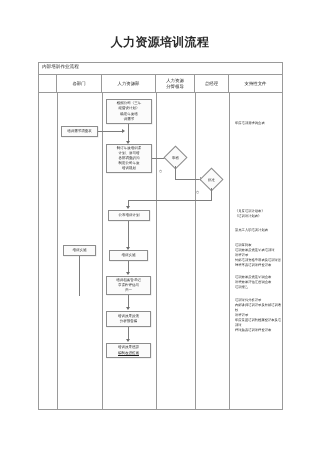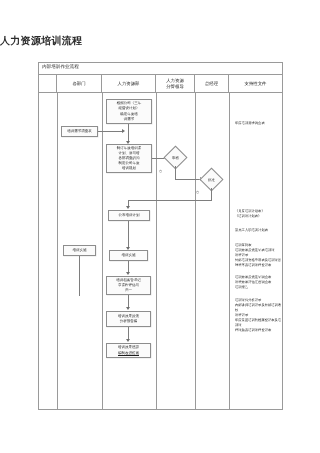--- a/index.html
+++ b/index.html
@@ -6,21 +6,22 @@
   body{
     width:320px;height:453px;
     background:#ffffff;
     font-family:"Liberation Sans","DejaVu Sans",sans-serif;
     color:#1a1a1a;
     overflow:hidden;
     position:relative;
   }
   #doc-title{
     position:absolute;left:0;top:34px;width:320px;
-    font-size:10px;font-weight:bold;color:#2b2b2b;
+    text-align:center;
+    font-size:12px;font-weight:bold;color:#2b2b2b;
     letter-spacing:.3px;
   }
   #sheet{
     position:absolute;left:38px;top:62px;
     width:245px;height:348px;
     border:1px solid #9a9a9a;
     box-sizing:border-box;
     background:#fff;
   }
   #band{

